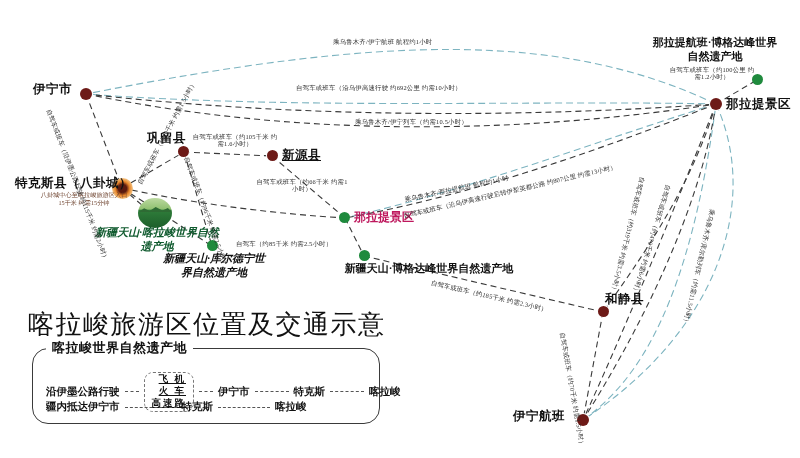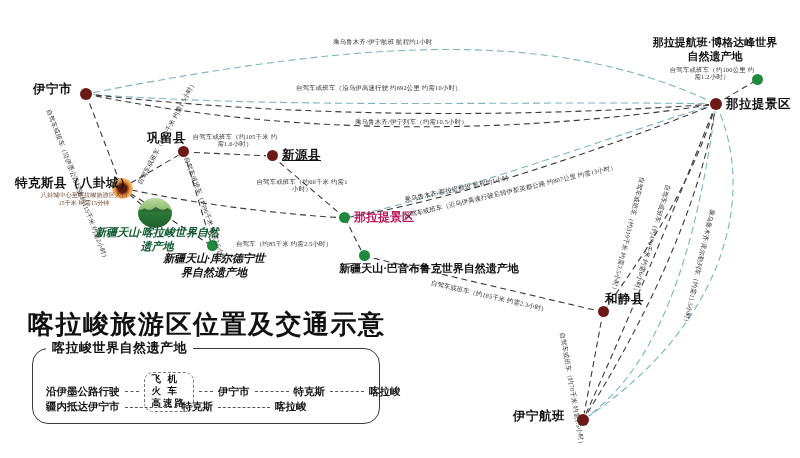--- a/index.html
+++ b/index.html
@@ -16,31 +16,31 @@
   .sub{font-size:6.2px;color:#6b3f2a;text-align:center;line-height:1.35;}
   .dot{position:absolute;border-radius:50%;}
   .dot.red{background:#6d1a17;box-shadow:0 0 0 1px #ffffff;}
   .dot.green{background:#1f8a3d;}
   .tk-halo{position:absolute;border-radius:50%;
      background:radial-gradient(circle,#5b1a10 0%,#5b1a10 28%,#e8862a 48%,#f5c98d 72%,rgba(245,201,141,0) 100%);}
   .heri-img{position:absolute;border-radius:50%;overflow:hidden;
      background:linear-gradient(#bcd9a0 0%,#8fc070 38%,#2f7d3a 39%,#1d5f2b 100%);}
   .heri-img:before{content:"";position:absolute;left:0;top:26%;width:100%;height:22%;
      background:#2e6b34;clip-path:polygon(0% 100%,18% 38%,34% 78%,52% 18%,72% 70%,88% 34%,100% 100%);}
-  #title{position:absolute;left:28px;top:307px;font-size:26px;font-weight:bold;
+  #title{position:absolute;left:28px;top:307px;font-size:26px;font-weight:normal;
      letter-spacing:1.5px;color:#111;}
   #legend{position:absolute;left:32px;top:348px;width:348px;height:76px;
      border:1.6px solid #3a3a3a;border-radius:16px;box-sizing:border-box;}
   #legend-cap{position:absolute;left:46px;top:339px;background:#fff;padding:0 6px;
      font-size:13px;font-weight:bold;color:#111;letter-spacing:.5px;}
   .lg-row{position:absolute;display:flex;align-items:center;font-size:10.5px;
      font-weight:bold;color:#111;}
   .lg-dash{display:inline-block;height:0;border-top:1.3px dashed #555;margin:0 5px;}
-  .modebox{display:inline-flex;flex-direction:column;align-items:flex-start;
-     border:1.2px dashed #777;border-radius:9px;padding:1px 7px;line-height:1.25;}
+  .modebox{display:inline-flex;flex-direction:column;align-items:flex-end;
+     border:1.2px dashed #777;border-radius:9px;padding:1px 7px;line-height:1.25;text-decoration:underline;}
   .modebox span{font-size:9.5px;font-weight:bold;letter-spacing:2px;}
 </style>
 </head>
 <body>
 
 <svg id="map" viewBox="0 0 800 458">
   <g stroke="#7db4c0" stroke-width="1.1" fill="none" stroke-dasharray="7,4">
     <path d="M716,104 C560,30 380,36 86,94"></path>
     <path d="M716,104 C600,140 470,190 345,218"></path>
     <path d="M716,104 C540,100 300,110 86,94"></path>
@@ -97,21 +97,21 @@
 <div class="dot green" style="left:752px;top:74px;width:11px;height:11px;"></div>
 <div class="lbl heri2" style="left:650px;top:36px;width:130px;white-space:normal;">那拉提航班·博格达峰世界自然遗产地</div>
 
 <div class="heri-img" style="left:138px;top:198px;width:34px;height:30px;"></div>
 <div class="lbl heri" style="left:95px;top:226px;width:124px;white-space:normal;font-style:italic;">新疆天山·喀拉峻世界自然遗产地</div>
 
 <div class="dot green" style="left:207px;top:240px;width:11px;height:11px;"></div>
 <div class="lbl heri2" style="left:160px;top:252px;width:108px;white-space:normal;font-style:italic;">新疆天山·库尔德宁世界自然遗产地</div>
 
 <div class="dot green" style="left:359px;top:250px;width:11px;height:11px;"></div>
-<div class="lbl heri2" style="left:314px;top:262px;width:230px;white-space:normal;">新疆天山·巴音布鲁克世界自然遗产地</div>
+<div class="lbl heri2" style="left:314px;top:262px;width:230px;white-space:normal;">新疆天山·博格达峰世界自然遗产地</div>
 
 <div class="lbl route" style="left:333px;top:38px;">乘乌鲁木齐/伊宁航班 航程约1小时</div>
 <div class="lbl route" style="left:296px;top:84px;">自驾车或班车（沿乌伊高速行驶 约692公里 约需10小时）</div>
 <div class="lbl route" style="left:355px;top:118px;">乘乌鲁木齐/伊宁列车（约需10.5小时）</div>
 
 <div class="lbl route" style="left:52px;top:108px;transform:rotate(69deg);transform-origin:0 0;">自驾车或班车（沿伊墨公路行驶 约115千米 约需2小时）</div>
 
 <div class="lbl route" style="left:136px;top:182px;transform:rotate(-62deg);transform-origin:0 0;">自驾车或班车（约80千米 约需1.5小时）</div>
 
 <div class="lbl route c" style="left:191px;top:133px;width:88px;white-space:normal;">自驾车或班车（约105千米 约需1.6小时）</div>

